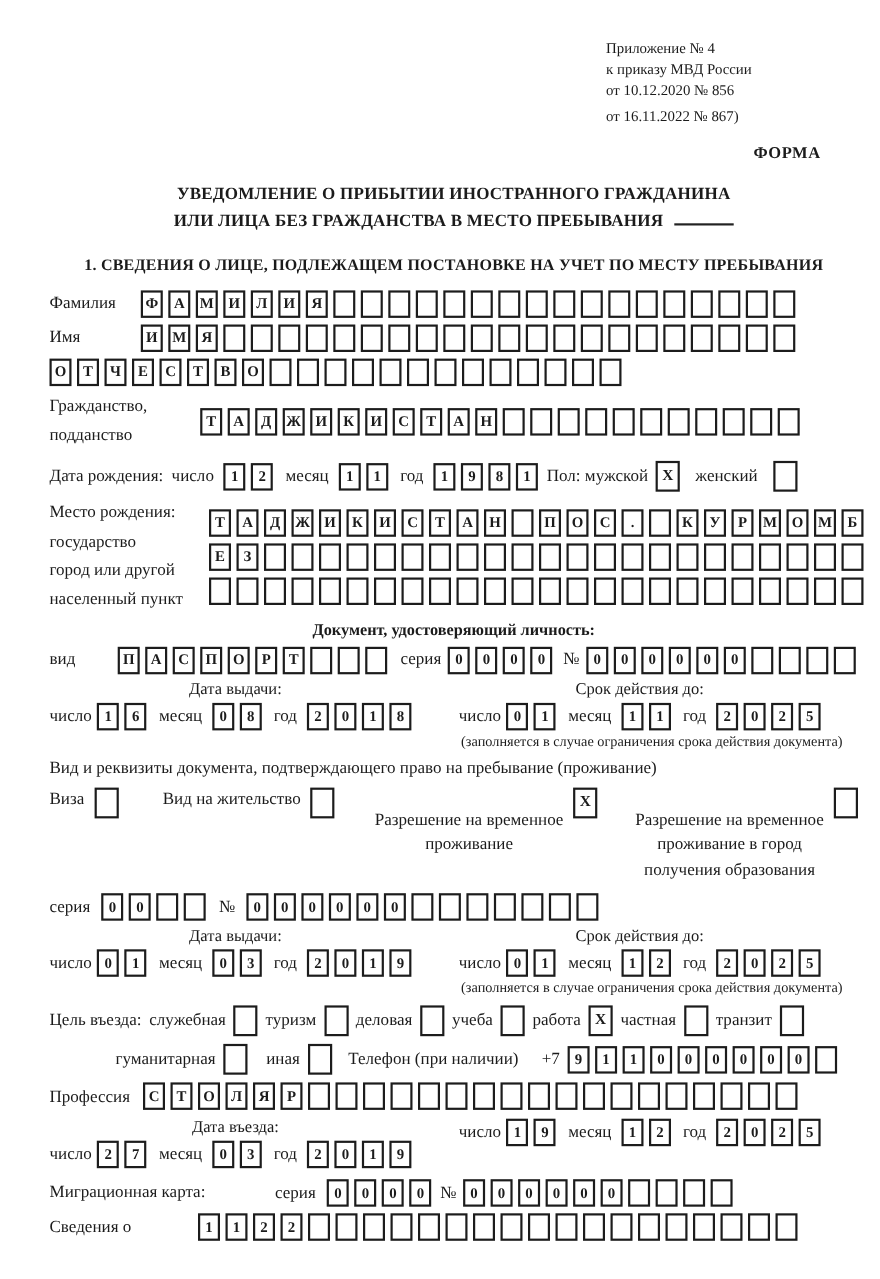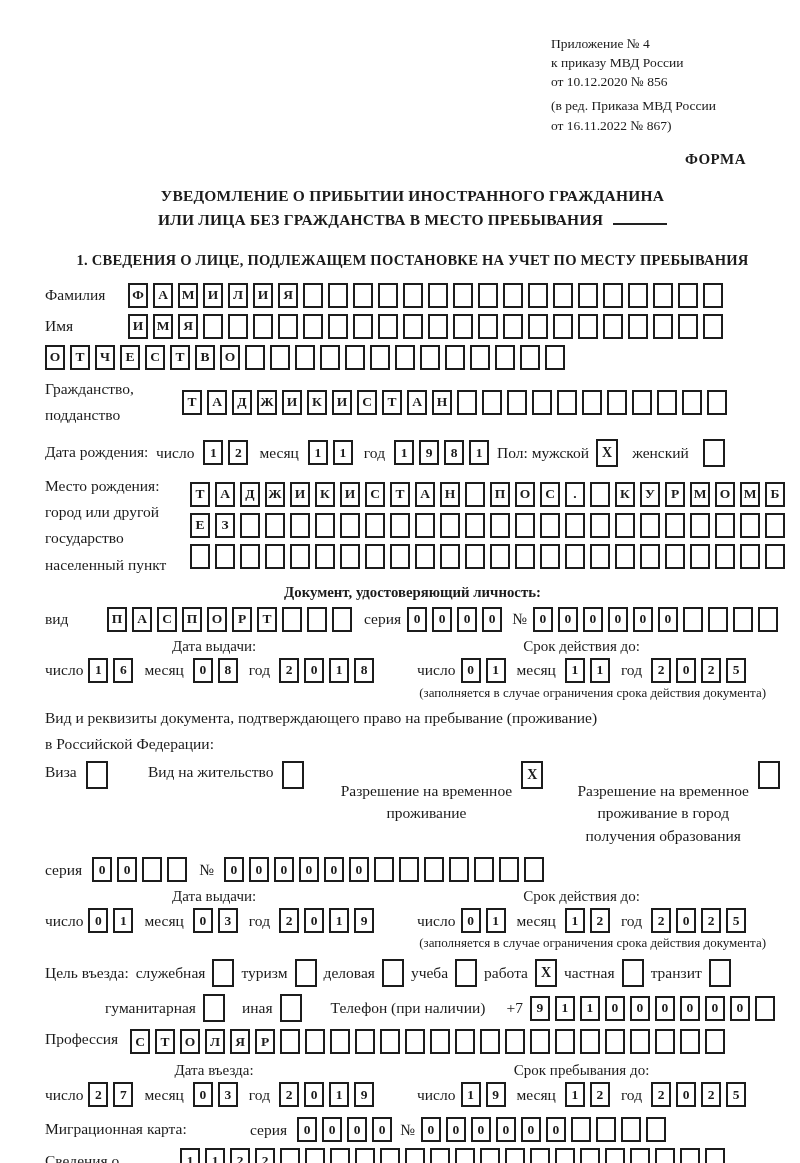--- a/index.html
+++ b/index.html
@@ -23,21 +23,21 @@
   .cell{
     width:16px;height:21px;border:2px solid #1c1c1c;display:flex;align-items:center;justify-content:center;
     font-size:13.5px;font-weight:600;background:#fff;flex-shrink:0;
   }
   .cbox{
     width:18px;height:24px;border:2px solid #1c1c1c;display:inline-flex;align-items:center;justify-content:center;
     font-size:14px;font-weight:600;background:#fff;flex-shrink:0;
   }
   .dgroup{display:flex;align-items:center;gap:5px;}
   .dgroup .dl{margin:0 4px 0 6px;}
-  .dates2{display:flex;margin-bottom:2px;justify-content:space-between;}
+  .dates2{display:flex;margin-bottom:2px;}
   .dcol-l{width:46%;}
   .dcol-r{width:54%;}
   .dhead{text-align:center;font-size:15px;margin-bottom:3px;}
   .note{font-size:13px;text-align:right;padding-right:14px;margin:2px 0 8px 0;}
   .cbrow{display:flex;align-items:flex-start;margin:8px 0 10px 0;justify-content:space-between;}
   .cbitem{display:flex;align-items:flex-start;gap:9px;}
   .cblbl{line-height:1.45;}
   .cblbl.center{text-align:center;margin-top:19px;}
   .purpose-row{display:flex;align-items:center;gap:7px;margin-bottom:7px;flex-wrap:nowrap;}
   .indent105{margin-left:60px;}
@@ -49,21 +49,20 @@
 <body>
 
 <div class="page">
 
   <div class="annex-wrap">
     <div class="annex">
       <div>Приложение № 4</div>
       <div>к приказу МВД России</div>
       <div>от 10.12.2020 № 856</div>
       <div class="gap"></div>
-      <div>(в ред. Приказа МВД России</div>
       <div>от 16.11.2022 № 867)</div>
     </div>
   </div>
   <div class="forma">ФОРМА</div>
 
   <div class="title">
     <span>УВЕДОМЛЕНИЕ О ПРИБЫТИИ ИНОСТРАННОГО ГРАЖДАНИНА</span><br>
     <span>ИЛИ ЛИЦА БЕЗ ГРАЖДАНСТВА В МЕСТО ПРЕБЫВАНИЯ</span><span class="title-underline"></span>
   </div>
 
@@ -209,22 +208,22 @@
     </div>
     <span style="margin-left:8px">Пол: мужской</span>
     <span class="cbox" style="margin-left:7px">X</span>
     <span style="margin-left:14px">женский</span>
     <span class="cbox" style="margin-left:14px"></span>
   </div>
 
   <div class="frow">
     <div class="lbl lbl-stack" style="width:145px">
       <div>Место рождения:</div>
+      <div>государство</div>
       <div>город или другой</div>
-      <div>государство</div>
       <div>населенный пункт</div>
     </div>
     <div class="cells-stack">
       <div class="cells">
           <span class="cell">Т</span>
           <span class="cell">А</span>
           <span class="cell">Д</span>
           <span class="cell">Ж</span>
           <span class="cell">И</span>
           <span class="cell">К</span>
@@ -382,21 +381,20 @@
             <span class="cell">0</span>
             <span class="cell">2</span>
             <span class="cell">5</span>
           </span>
       </div>
     </div>
   </div>
   <div class="note">(заполняется в случае ограничения срока действия документа)</div>
 
   <div>Вид и реквизиты документа, подтверждающего право на пребывание (проживание)</div>
-  <div style="margin-top:8px">в Российской Федерации:</div>
 
   <div class="cbrow">
     <div class="cbitem">
       <span class="cblbl">Виза</span>
       <span class="cbox"></span>
     </div>
     <div class="cbitem" style="margin-left:14px">
       <span class="cblbl">Вид на жительство</span>
       <span class="cbox"></span>
     </div>
@@ -507,37 +505,37 @@
     <span class="cbox"></span>
     <span>транзит</span>
     <span class="cbox"></span>
   </div>
 
   <div class="purpose-row indent105">
     <span>гуманитарная</span>
     <span class="cbox"></span>
     <span style="margin-left:10px">иная</span>
     <span class="cbox"></span>
-    <span style="margin-left:22px">Телефон (при наличии)</span>
+    <span style="margin-left:8px">Телефон (при наличии)</span>
     <span style="margin-left:14px">+7</span>
     <span class="cells">
         <span class="cell">9</span>
         <span class="cell">1</span>
         <span class="cell">1</span>
         <span class="cell">0</span>
         <span class="cell">0</span>
         <span class="cell">0</span>
         <span class="cell">0</span>
         <span class="cell">0</span>
         <span class="cell">0</span>
         <span class="cell"></span>
       </span>
   </div>
 
-  <div class="frow" style="align-items:flex-start">
+  <div class="frow" style="align-items:flex-end">
     <div class="lbl" style="width:85px">Профессия</div>
     <div class="cells">
         <span class="cell">С</span>
         <span class="cell">Т</span>
         <span class="cell">О</span>
         <span class="cell">Л</span>
         <span class="cell">Я</span>
         <span class="cell">Р</span>
         <span class="cell"></span>
         <span class="cell"></span>
@@ -577,21 +575,20 @@
         <span class="dl">год</span>
         <span class="cells">
             <span class="cell">2</span>
             <span class="cell">0</span>
             <span class="cell">1</span>
             <span class="cell">9</span>
           </span>
       </div>
     </div>
     <div class="dcol-r">
-      <div class="dhead">Срок пребывания до:</div>
       <div class="dgroup" style="justify-content:center">
         <span>число</span>
         <span class="cells">
             <span class="cell">1</span>
             <span class="cell">9</span>
           </span>
         <span class="dl">месяц</span>
         <span class="cells">
             <span class="cell">1</span>
             <span class="cell">2</span>

